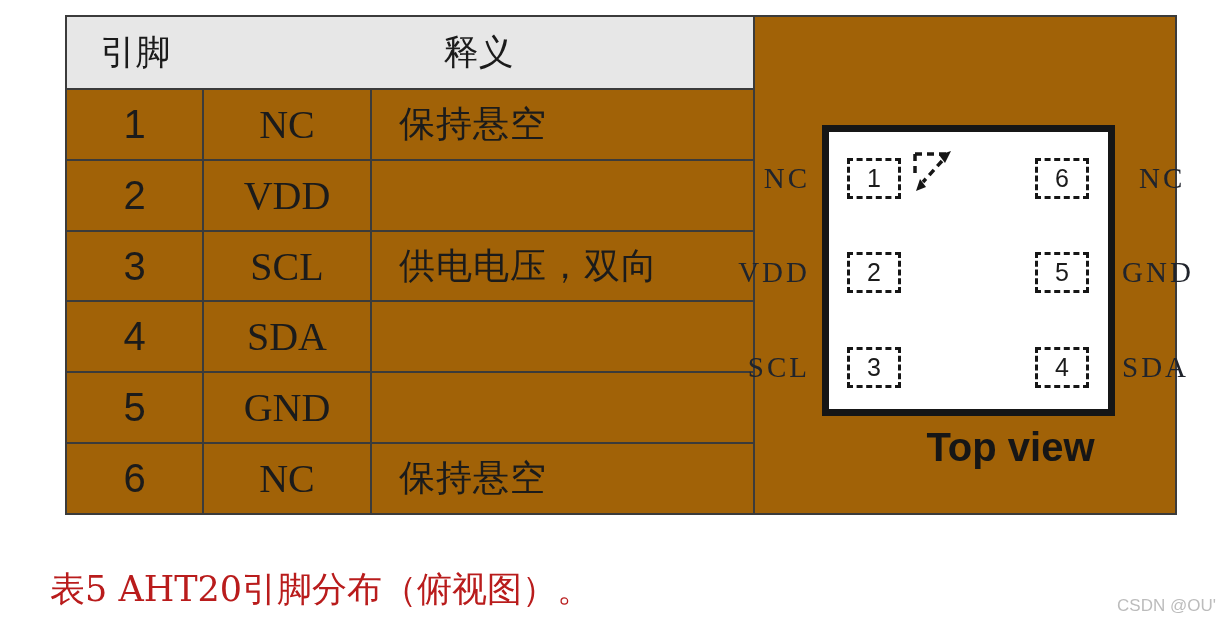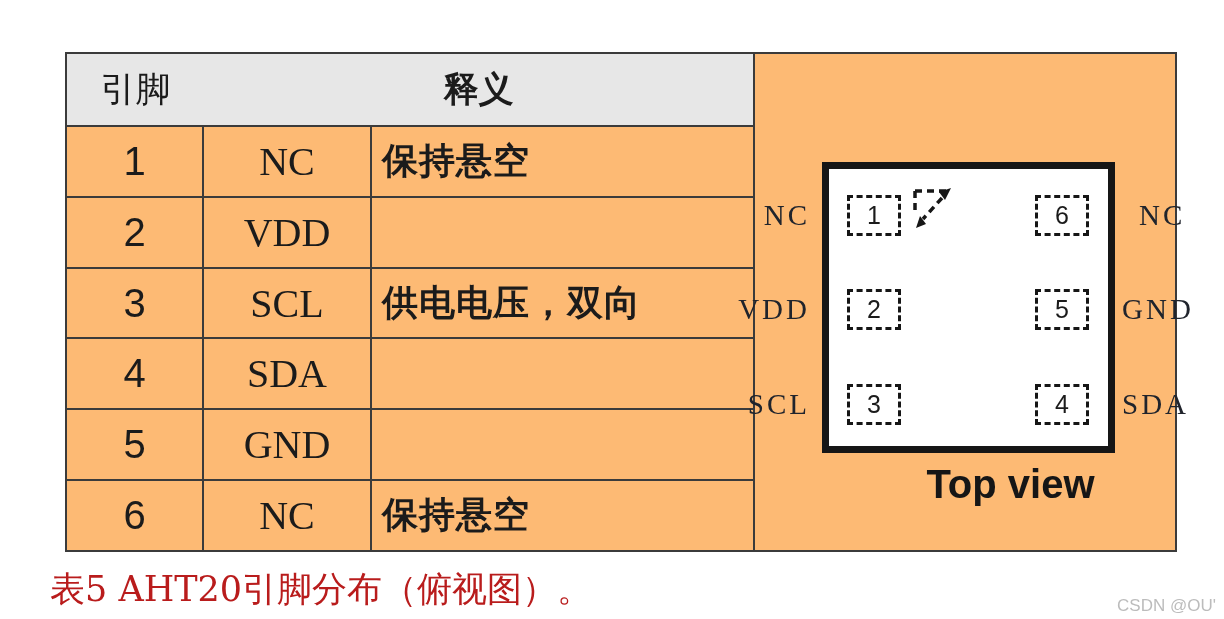--- a/index.html
+++ b/index.html
@@ -1,36 +1,36 @@
 <!DOCTYPE html>
 <html><head>
 <meta charset="utf-8">
 <style>
   * { margin:0; padding:0; box-sizing:border-box; }
   html,body { width:1224px; height:619px; background:#ffffff; overflow:hidden; position:relative;
               font-family:"Liberation Sans", sans-serif; color:#1b1b1b; }
 
   
   .figure { position:absolute; left:65px; top:15px; width:1112px; height:500px;
-            border:2px solid #3b3b3b; background:#fdba74;margin-top:37px; }
+            border:2px solid #3b3b3b; background:#a16207; }
 
   
   .pin-table { position:absolute; left:0; top:0; width:688px; height:100%;
                border-right:2px solid #3b3b3b; display:flex; flex-direction:column; }
   .thead { height:73px; background:#e7e7e7; border-bottom:2px solid #3b3b3b; display:flex; align-items:center; }
   .tr { flex:1; display:flex; border-bottom:2px solid #3b3b3b; }
   .tr:last-child { border-bottom:none; }
   .th { display:flex; align-items:center; justify-content:center;
         font-family:"DejaVu Serif","Liberation Serif",serif; font-size:35px; }
   .td { display:flex; align-items:center; justify-content:center; }
   .col-pin  { width:137px; }
   .col-name { width:168px; }
-  .col-desc { flex:1;font-weight:bold; }
+  .col-desc { flex:1; }
   .td.col-pin, .td.col-name { border-right:2px solid #3b3b3b; }
-  .td.col-desc { justify-content:flex-start; padding-left:10px; }
+  .td.col-desc { justify-content:flex-start; padding-left:27px; }
   .num   { font-family:"Liberation Sans",sans-serif; font-size:40px; }
   .latin { font-family:"Liberation Serif",serif; font-size:40px; }
   .cn    { font-family:"DejaVu Serif","Liberation Serif",serif; font-size:36px; letter-spacing:1px; }
 
   
   .chip { position:absolute; left:755px; top:108px; width:293px; height:291px;
           border:7px solid #161616; background:#ffffff; }
   .pinbox { position:absolute; width:54px; height:41px; border:3px dashed #161616;
             display:flex; align-items:center; justify-content:center;
             font-family:"Liberation Sans",sans-serif; font-size:25px; color:#1b1b1b; }

